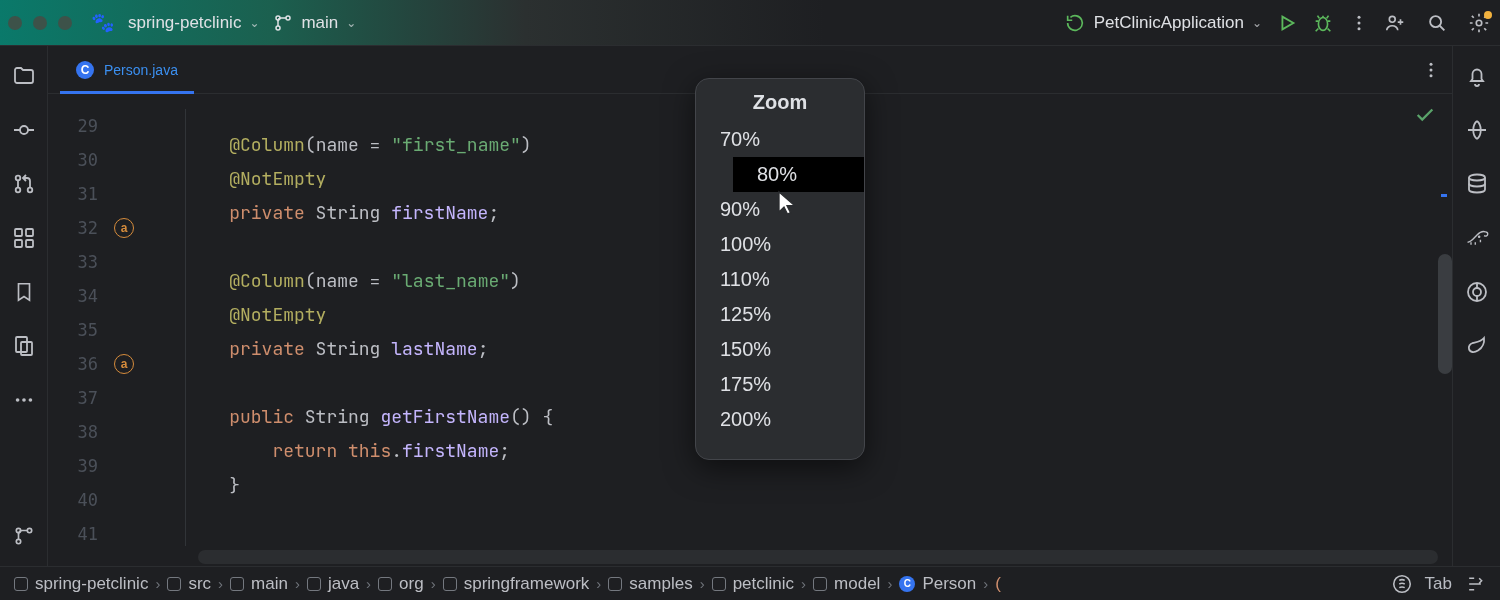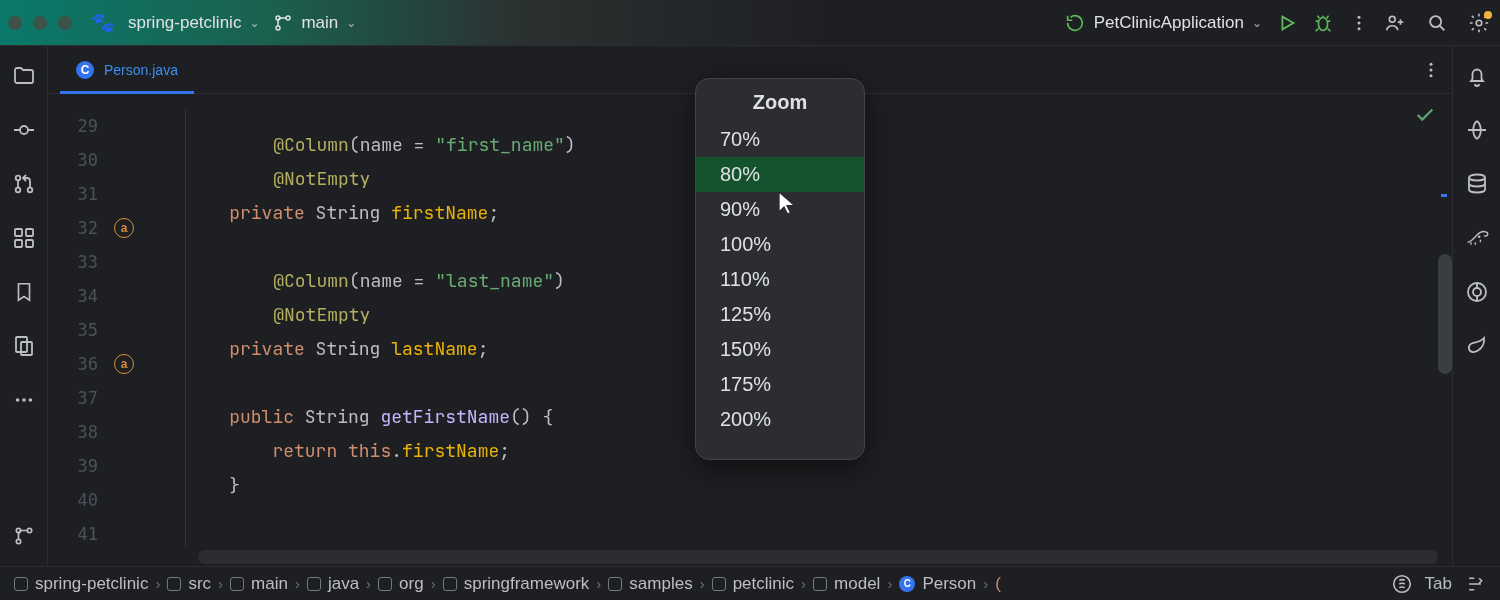--- a/index.html
+++ b/index.html
@@ -101,24 +101,24 @@
   .lineno {
     width: 60px; text-align:right; color:#4b5059; font-size:17px;
     font-family: monospace; padding-right: 10px;
   }
   .gutter-mark {
     width: 70px; display:flex; align-items:center; justify-content:flex-start;
     padding-left: 6px;
   }
   .circ-a { width:20px; height:20px; border-radius:50%; border:1.5px solid #d68c3c; color:#d68c3c; font-size:12px; font-weight:700; display:flex; align-items:center; justify-content:center; }
 
-  .tok-ann { color:#b3ae60;margin-left:44px; }
+  .tok-ann { color:#b3ae60; }
   .tok-key { color:#cf8e6d; }
   .tok-type { color:#bcbec4; }
-  .tok-field { color:#eab308; }
+  .tok-field { color:#c4b5fd; }
   .tok-str { color:#6aab73; }
   .tok-method { color:#c4b5fd; }
   .tok-plain { color:#bcbec4; }
   .tok-punc { color:#bcbec4; }
   .tok-paren { color:#bcbec4; }
 
   
   .check-mark { position:absolute; right: 16px; top: 10px; color:#5aa36a; }
 
   
@@ -149,21 +149,21 @@
   .zoom-title {
     text-align:center; font-weight:700; font-size:20px; color:#dfe1e5;
     padding: 12px 0 8px 0;
   }
   .zoom-item {
     padding: 6px 24px;
     font-size: 20px;
     color:#dfe1e5;
     cursor:pointer;
   }
-  .zoom-item.sel { background:#14532d; }
+  .zoom-item.sel { background:#000000;margin-left:37px; }
   .cursor-pointer {
     position:absolute; left: 776px; top: 190px;
     width:22px; height:28px; z-index: 200;
   }
 
   
   .breadcrumb {
     position:absolute; left:0; right:0; bottom:0;
     height:34px;
     border-top:1px solid #2b2d30;

